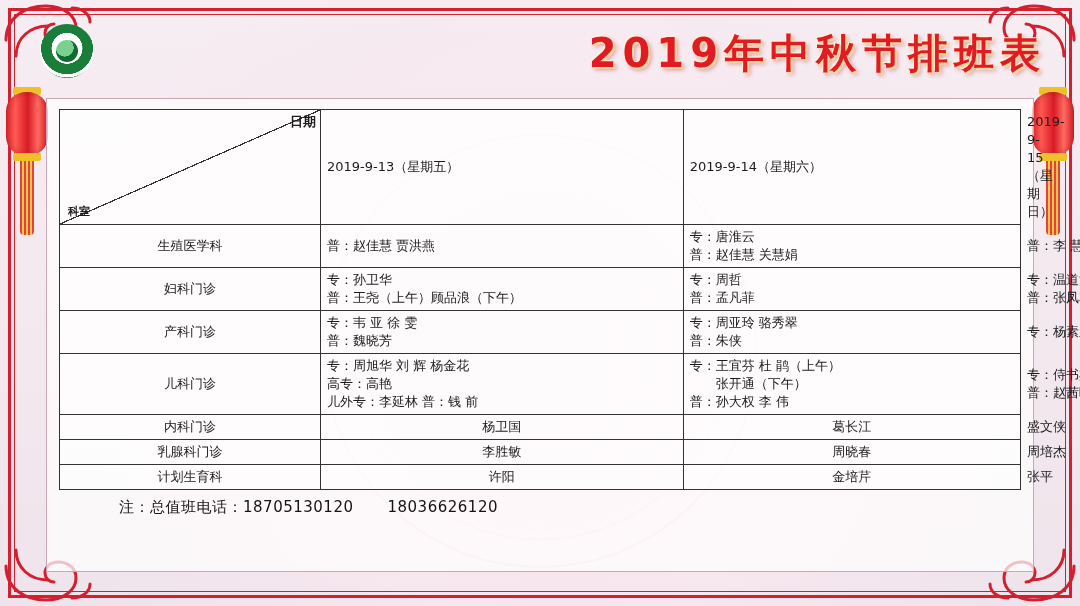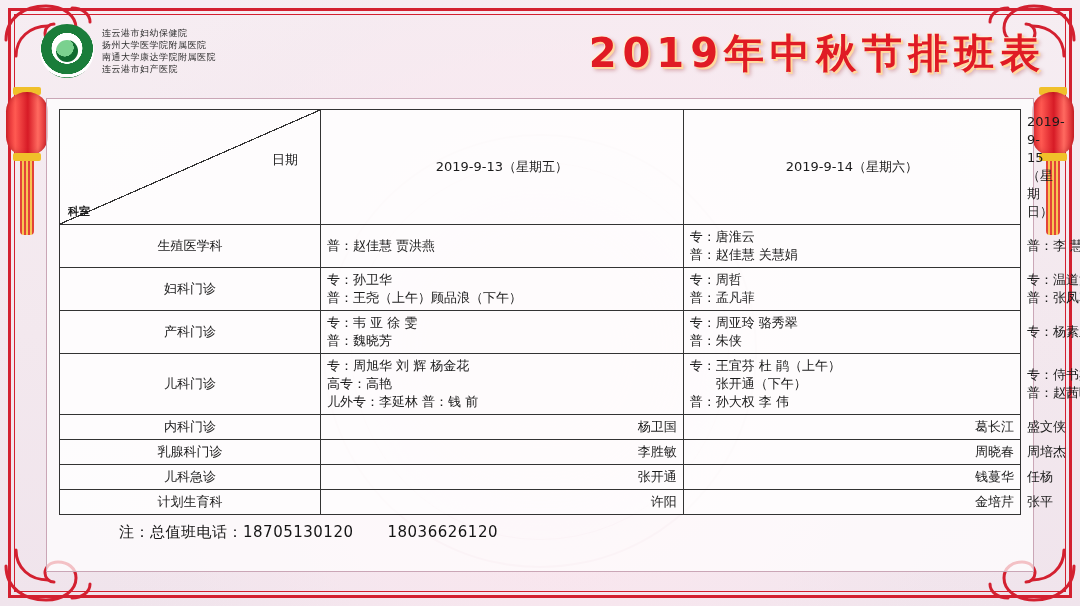--- a/index.html
+++ b/index.html
@@ -204,47 +204,46 @@
     height: 44px;
     padding: 0;
   }
   th.corner-cell .diag {
     position: absolute;
     inset: 0;
     background: linear-gradient(to bottom right, transparent 0 calc(50% - 0.6px), #333 calc(50% - 0.6px) calc(50% + 0.6px), transparent calc(50% + 0.6px) 100%);
   }
   th.corner-cell .lbl-date {
     position: absolute;
-    right: 22px;
+    right: 4px;
     top: 3px;
     font-size: 13px;
-    font-weight: normal;
-    margin-top: 38px;
+    font-weight: bold;
   }
   th.corner-cell .lbl-dept {
     position: absolute;
     left: 8px;
     bottom: 3px;
     font-size: 11px;
     font-weight: bold;
   }
   th.datehead {
     font-weight: normal;
-    text-align: center;
+    text-align: left;
     font-size: 13.5px;
   }
   td.dept {
     text-align: center;
     white-space: nowrap;
   }
   td.cell {
     text-align: left;
   }
   td.cell.center {
-    text-align: right;
+    text-align: center;
     margin-top: 48px;
   }
   td.cell .ln {
     display: block;
     white-space: nowrap;
   }
   .col-dept { width: 205px; }
   .col-d1 { width: 285px; }
   .col-d2 { width: 265px; }
   .col-d3 { width: 0; }
@@ -315,26 +314,20 @@
   <div class="lantern right">
     <div class="cap top"></div>
     <div class="body"></div>
     <div class="cap bottom"></div>
     <div class="tassel"></div>
   </div>
 
   <div class="header">
     <div class="logo-block">
       <div class="logo-mark"></div>
-      <div class="hospital-lines">
-        <div>连云港市妇幼保健院</div>
-        <div>扬州大学医学院附属医院</div>
-        <div>南通大学康达学院附属医院</div>
-        <div>连云港市妇产医院</div>
-      </div>
     </div>
     <div class="title">2019年中秋节排班表</div>
   </div>
 
   <div class="table-card">
     <table class="sched">
       <colgroup>
         <col class="col-dept">
         <col class="col-d1">
         <col class="col-d2">
@@ -430,32 +423,20 @@
               <span class="ln">李胜敏</span>
             </td>
             <td class="cell center">
               <span class="ln">周晓春</span>
             </td>
             <td class="cell center">
               <span class="ln">周培杰</span>
             </td>
           </tr>
           <tr>
-            <td class="dept">儿科急诊</td>
-            <td class="cell center">
-              <span class="ln">张开通</span>
-            </td>
-            <td class="cell center">
-              <span class="ln">钱蔓华</span>
-            </td>
-            <td class="cell center">
-              <span class="ln">任杨</span>
-            </td>
-          </tr>
-          <tr>
             <td class="dept">计划生育科</td>
             <td class="cell center">
               <span class="ln">许阳</span>
             </td>
             <td class="cell center">
               <span class="ln">金培芹</span>
             </td>
             <td class="cell center">
               <span class="ln">张平</span>
             </td>

